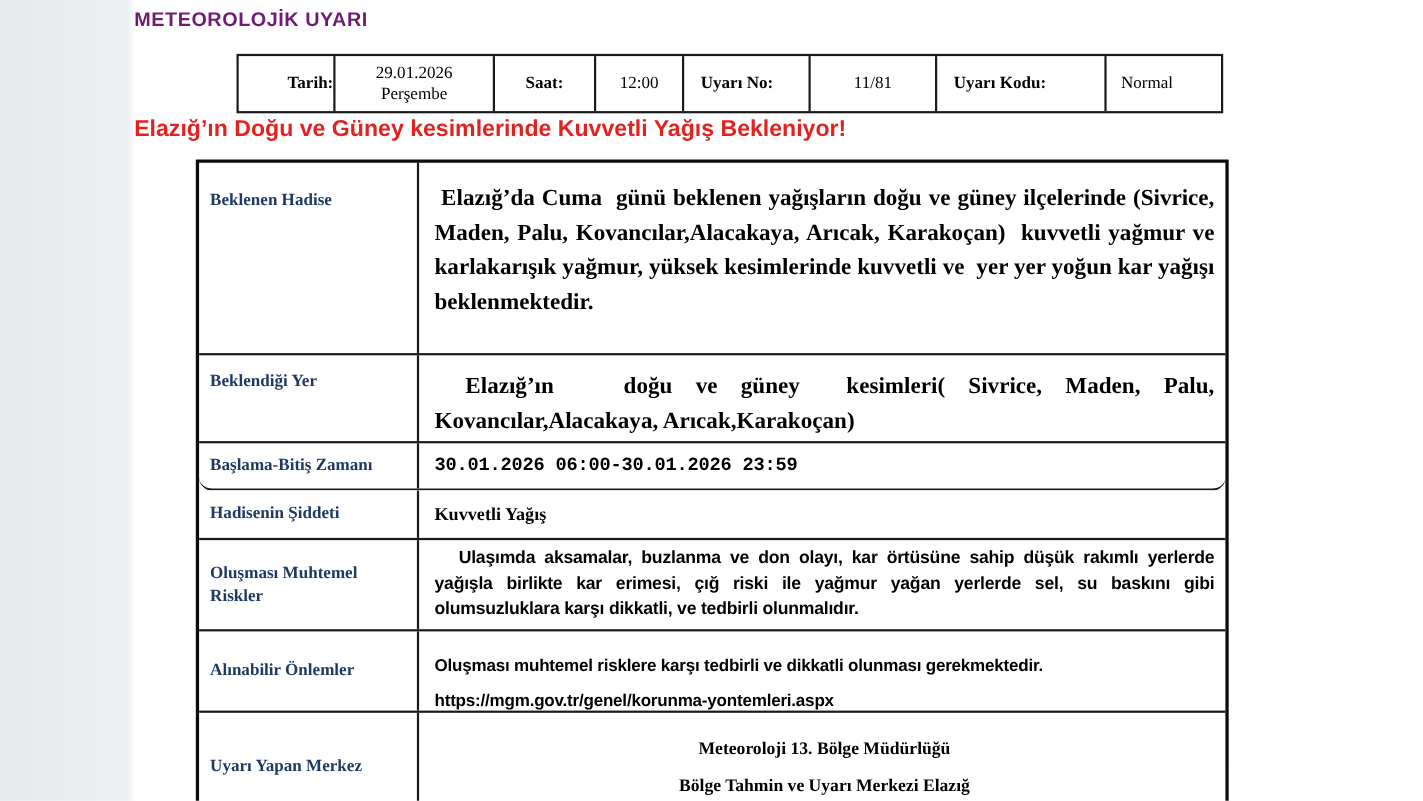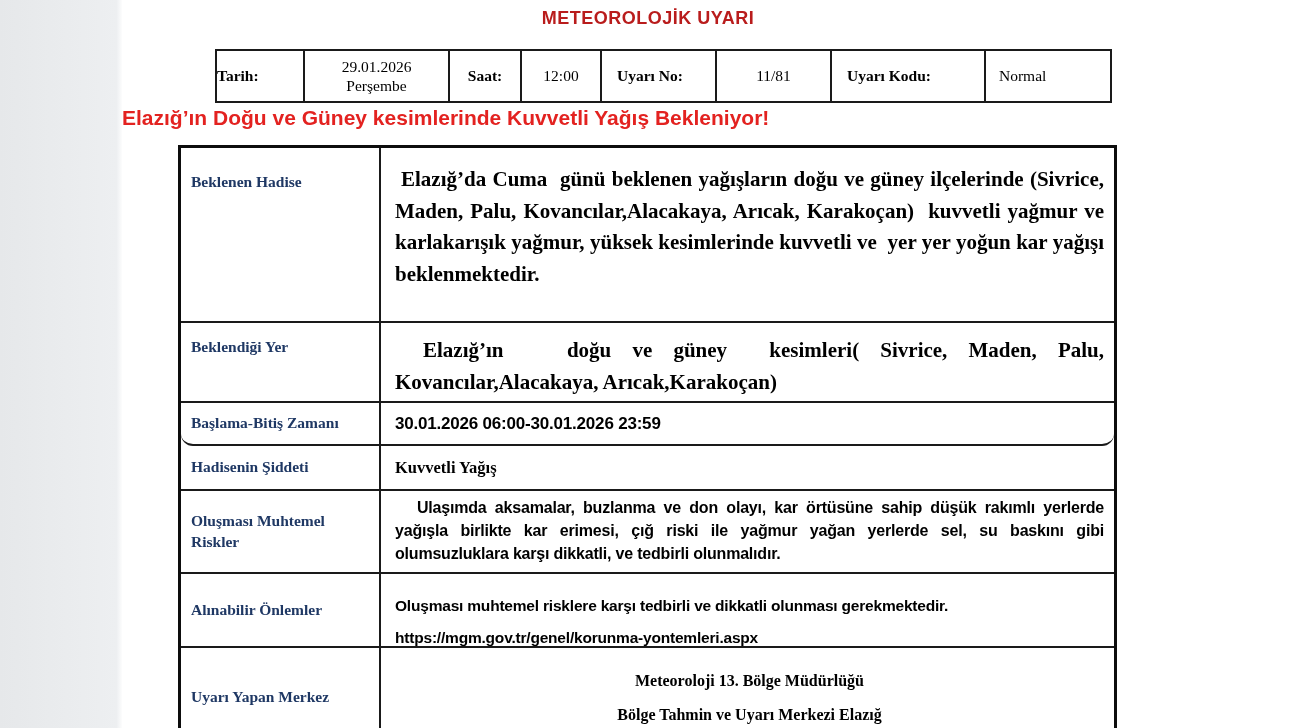--- a/index.html
+++ b/index.html
@@ -9,41 +9,40 @@
     font-family: "Liberation Serif", "DejaVu Serif", serif;
     overflow: hidden; position: relative;
   }
   .canvas { position: absolute; inset: 0; }
   .doc {
     position: absolute; left: 122px; top: 0; width: 1052px; height: 728px;
     background: #ffffff;
   }
   .doc-title {
     position: absolute; left: 0; top: 8px; width: 1052px;
-    text-align: center;
     font-family: "Liberation Sans", "DejaVu Sans", sans-serif;
     font-weight: bold; font-size: 18px; letter-spacing: 0.5px;
-    color: #b91c1c;
+    color: #701a75;
   }
   
   .header-table {
     position: absolute; left: 93px; top: 49px; width: 897px; height: 54px;
     display: flex; box-sizing: border-box;
     border: 2px solid #1a1a1a;
   }
   .h-cell {
     box-sizing: border-box; border-right: 2px solid #1a1a1a;
     display: flex; flex-direction: column; justify-content: center;
     font-size: 15.5px; color: #000;
   }
   .h-cell:last-child { border-right: none; }
   .h-label { font-weight: bold; }
-  .hc1 { width: 88px;  align-items: flex-start; }
+  .hc1 { width: 88px;  align-items: flex-end; }
   .hc2 { width: 145px; align-items: center; text-align: center; line-height: 1.25; }
-  .hc3 { width: 72px;  align-items: center; }
+  .hc3 { width: 92px;  align-items: center; }
   .hc4 { width: 80px;  align-items: center; }
   .hc5 { width: 115px; align-items: flex-start; padding-left: 15px; }
   .hc6 { width: 115px; align-items: center; }
   .hc7 { width: 154px; align-items: flex-start; padding-left: 15px; }
   .hc8 { flex: 1;      align-items: flex-start; padding-left: 13px; }
   
   .headline {
     position: absolute; left: 0; top: 106px; width: 1052px;
     font-family: "Liberation Sans", "DejaVu Sans", sans-serif;
     font-weight: bold; font-size: 21px; color: #e32220;
@@ -78,21 +77,21 @@
   .r6 { height: 74px; }
   .r7 { height: 99px; }
   .v-top    { justify-content: flex-start; }
   .v-center { justify-content: center; }
   .pt20 { padding-top: 24px; }
   .pt12 { padding-top: 14px; }
   .serif-body { font-family: "Liberation Serif", "DejaVu Serif", serif; font-size: 21px; line-height: 1.5; text-align: justify; }
   .sans-body  { font-family: "Liberation Sans", "DejaVu Sans", sans-serif; font-size: 16px; line-height: 1.45; text-align: justify; letter-spacing: -0.2px; }
   .r1 .content-cell { padding-top: 16px; text-indent: 6px; }
   .r2 .content-cell { padding-top: 12px; text-indent: 28px; }
-  .r3 .content-cell { font-family: Liberation Sans, sans-serif; font-size: 17px; letter-spacing: -0.2px; }
+  .r3 .content-cell { font-family: Liberation Mono, monospace; font-size: 17px; letter-spacing: -0.2px; }
   .r4 .content-cell { font-size: 16.5px; }
   .r5 .content-cell { padding-top: 5px; text-indent: 22px; }
   .r6 .content-cell { padding-top: 10px; gap: 14px; font-family: "Liberation Sans", "DejaVu Sans", sans-serif; font-size: 15.5px; letter-spacing: -0.2px; margin-top: 13px; }
   .r7 .content-cell { text-align: center; gap: 16px; font-size: 16px; }
   .r7 .content-cell div { text-align: center; }
   .center-line { text-align: center; }
 </style>
 </head>
 <body>
 

